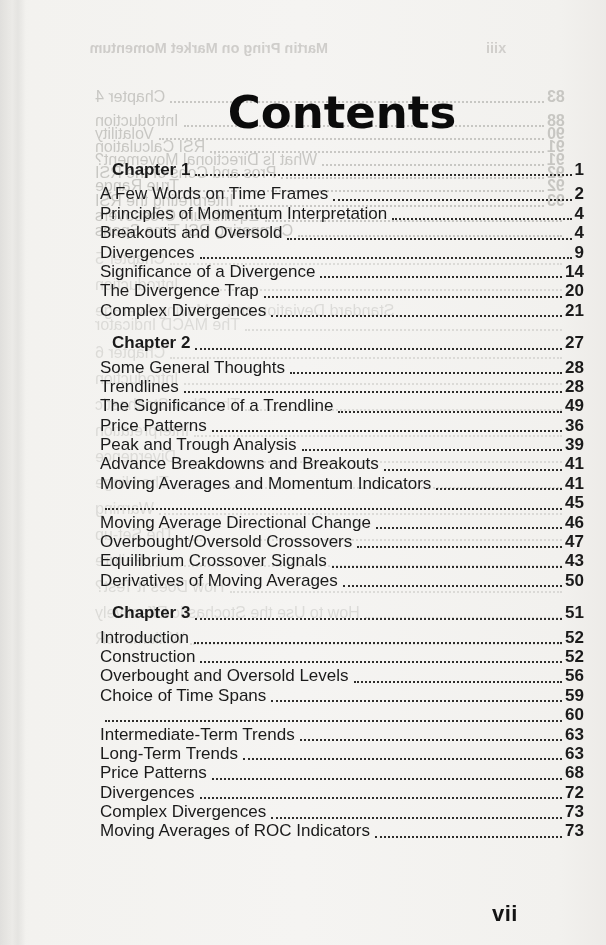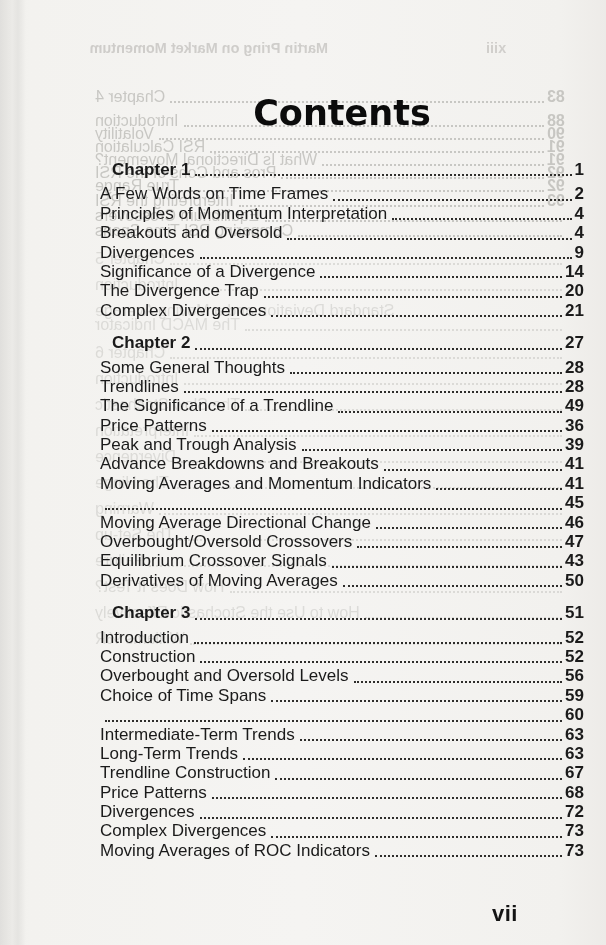--- a/index.html
+++ b/index.html
@@ -21,21 +21,21 @@
   .bleed-row{position:absolute;left:95px;right:41px;display:flex;align-items:flex-end;
     font-size:16px;line-height:18px;white-space:nowrap;}
   .bleed-strong{color:rgba(100,98,94,0.30);}
   .bleed-weak{color:rgba(100,98,94,0.17);}
   .bleed-row .leader{border-bottom-color:currentColor;}
   .mirror-text{display:inline-block;transform:scaleX(-1);}
   
   .content{position:absolute;left:100px;right:22px;top:0;bottom:0;z-index:2;color:#1a1a1a;}
   .title{margin:88px 0 0 0;text-align:center;
     font-family:"DejaVu Sans","Liberation Sans",sans-serif;
-    font-size:35px;font-weight:bold;letter-spacing:0px;color:#0b0b0b;line-height:50px;}
+    font-size:45px;font-weight:bold;letter-spacing:0px;color:#0b0b0b;line-height:50px;}
   .toc{margin-top:22px;}
   .row{display:flex;align-items:flex-end;font-size:17px;line-height:19.4px;height:19.4px;}
   .row .label{white-space:nowrap;}
   .leader{flex:1 1 auto;min-width:12px;margin:0 3px 3px 5px;border-bottom:2px dotted #2e2d2b;}
   .pageno{font-weight:700;}
   .chapter-row{font-weight:700;margin:13px 0 5px 12px;}
   .folio{position:absolute;top:901px;left:492px;z-index:2;font-size:22px;font-weight:700;
     letter-spacing:0.5px;color:#141414;}
 </style>
 </head>
@@ -325,25 +325,20 @@
             <span class="label">Intermediate-Term Trends</span>
             <span class="leader"></span>
             <span class="pageno">63</span>
           </div>
           <div class="row">
             <span class="label">Long-Term Trends</span>
             <span class="leader"></span>
             <span class="pageno">63</span>
           </div>
           <div class="row">
-            <span class="label">Trendline Construction</span>
-            <span class="leader"></span>
-            <span class="pageno">67</span>
-          </div>
-          <div class="row">
             <span class="label">Price Patterns</span>
             <span class="leader"></span>
             <span class="pageno">68</span>
           </div>
           <div class="row">
             <span class="label">Divergences</span>
             <span class="leader"></span>
             <span class="pageno">72</span>
           </div>
           <div class="row">

